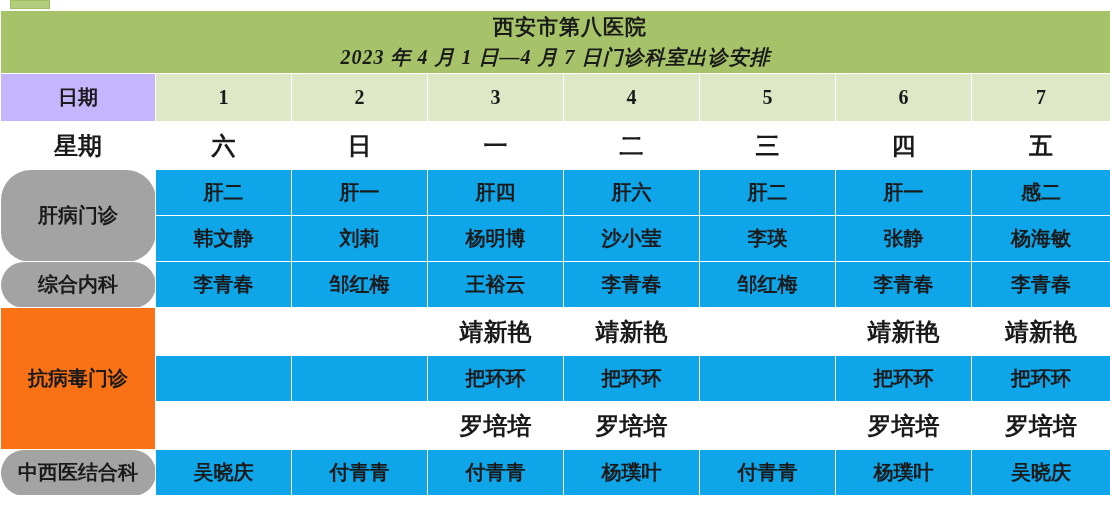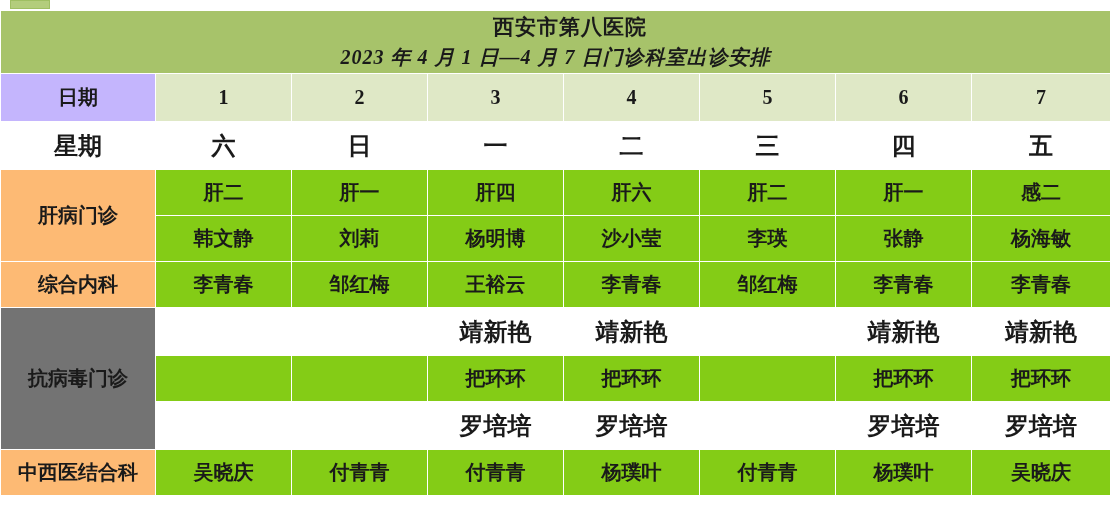--- a/index.html
+++ b/index.html
@@ -68,31 +68,31 @@
     font-size: 20px;
     font-weight: bold;
   }
   .white-row {
     background: #ffffff;
     height: 47px;
     font-size: 24px;
     font-weight: bold;
   }
   .green-row {
-    background: #84cc16;
+    background: #0ea5e9;
     height: 45px;
     font-size: 20px;
     font-weight: bold;
   }
   .rowlabel {
     font-size: 20px;
     font-weight: bold;
   }
-  .label-white { background: #737373; }
-  .label-green { background: #fdba74; }
+  .label-white { background: #f97316; }
+  .label-green { background: #a3a3a3; border-radius: 30px; }
 
   td.col-label { width: 155px; }
   td.col-day { width: 136px; }
 </style>
 </head>
 <body>
 
 <div id="sheet">
 
   <div class="corner-tab"></div>

